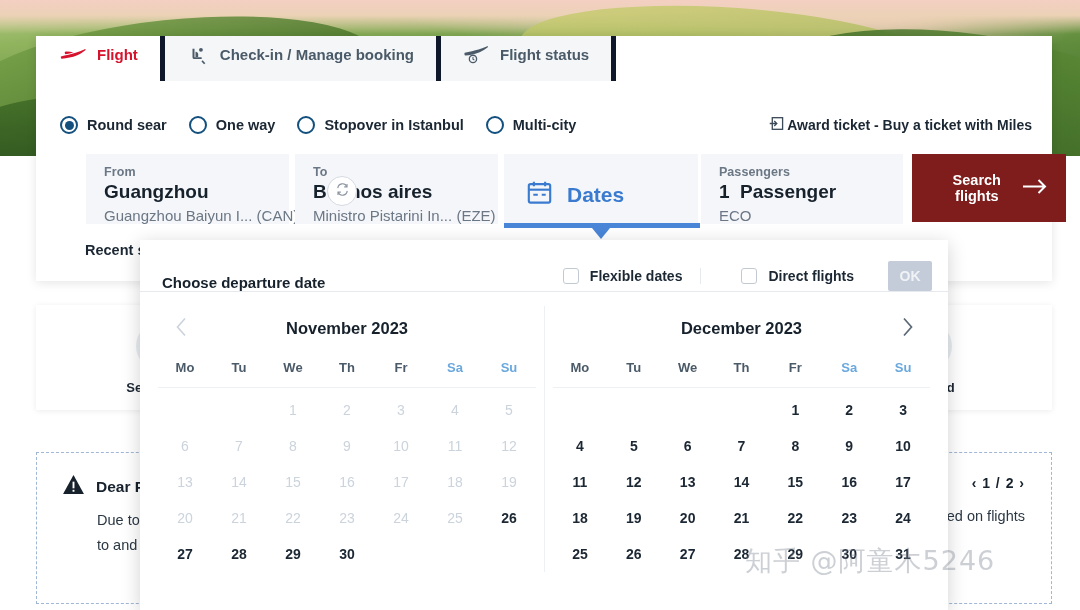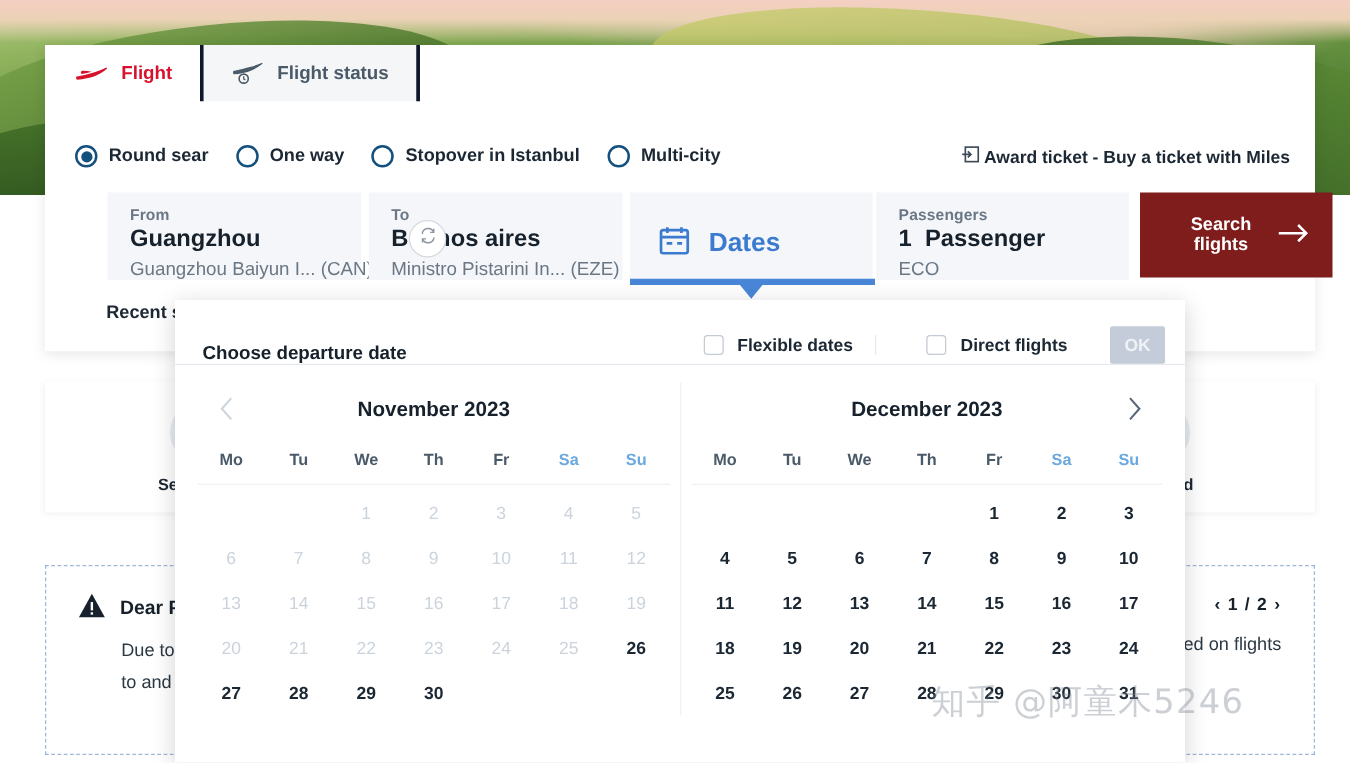--- a/index.html
+++ b/index.html
@@ -46,24 +46,24 @@
   .booking-card {
     position: absolute; left: 36px; top: 36px;
     width: 1016px; height: 245px;
     background: #ffffff;
     box-shadow: 0 2px 10px rgba(0,0,0,.10);
   }
 
   
   .tabs { position: absolute; left: 0; top: 0; height: 45px; display: flex; }
   .tab {
-    height: 45px; display: flex; align-items: center; gap: 11px;
+    height: 45px; display: flex; gap: 11px;
     padding: 10px 22px; cursor: pointer;
     font-size: 15px; font-weight: bold; color: #4a5a68;
-    background: #f4f6f8; border-right: 3px solid #0f172a;
+    background: #f4f6f8; border-right: 5px solid #0f172a;
   }
   .tab:first-child { background:#ffffff; color:#d6122c; padding-left: 24px; }
   .tab svg { display:block; }
 
   
   .trip-row {
     position: absolute; left: 24px; top: 72px; right: 20px; height: 34px;
     display: flex; align-items: center; gap: 22px;
   }
   .radio-item { display:flex; align-items:center; gap: 9px; cursor:pointer; }
@@ -269,20 +269,31 @@
 
     <div class="tabs">
       <div class="tab">
         <span>
           <svg width="26" height="15" viewBox="0 0 30 16" fill="#d6122c">
             <path d="M1 11.4c5.5-1.2 12-2.7 17-4.2 3.4-1 7-2.4 10.6-4.2.8-.4 1.3.6.6 1.2-3 2.5-6.4 4.6-10 6.2C14.5 12.3 7.8 13.6 2 14c-.9.1-1.2-2.4-1-2.6z"></path>
             <path d="M6.5 8.8c3-.5 6.1-1.2 9-2-2.5-.6-5.2-1-7.8-1-1.4 0-2 .4-2.2 1.1-.2.8.2 1.6 1 1.9z"></path>
           </svg>
         </span>
         <span>Flight</span>
+      </div>
+      <div class="tab">
+        <span>
+          <svg width="22" height="20" viewBox="0 0 24 24" fill="#4a5a68">
+            <circle cx="15.5" cy="4.6" r="2.3"></circle>
+            <path d="M5.4 3.2h2.4v10.2h8.6v2.3H7.7a2.3 2.3 0 0 1-2.3-2.3V3.2z"></path>
+            <path d="M9 7c1.9 0 3.2 1.2 3.2 3v3.1H9V7z"></path>
+            <path d="M17.6 17.2l3.2 3.4-1.5 1.4-3.2-3.4z"></path>
+          </svg>
+        </span>
+        <span>Check-in / Manage booking</span>
       </div>
       <div class="tab">
         <span>
           <svg width="26" height="18" viewBox="0 0 30 20" fill="#4a5a68">
             <path d="M2 7.5c5.3-1.1 11.4-2.6 16-3.9 3.2-.9 6.6-2.1 10-3.6.7-.3 1.2.5.6 1C25.8 3.3 22.6 5.2 19.2 6.7 14 9 7.7 10.2 2.4 10.5c-.8 0-1-2.8-.4-3z"></path>
             <circle cx="11.5" cy="14.5" r="4.2" fill="none" stroke="#4a5a68" stroke-width="1.5"></circle>
             <path d="M11.5 12.4v2.4l1.6 1" stroke="#4a5a68" stroke-width="1.2" fill="none"></path>
           </svg>
         </span>
         <span>Flight status</span>

